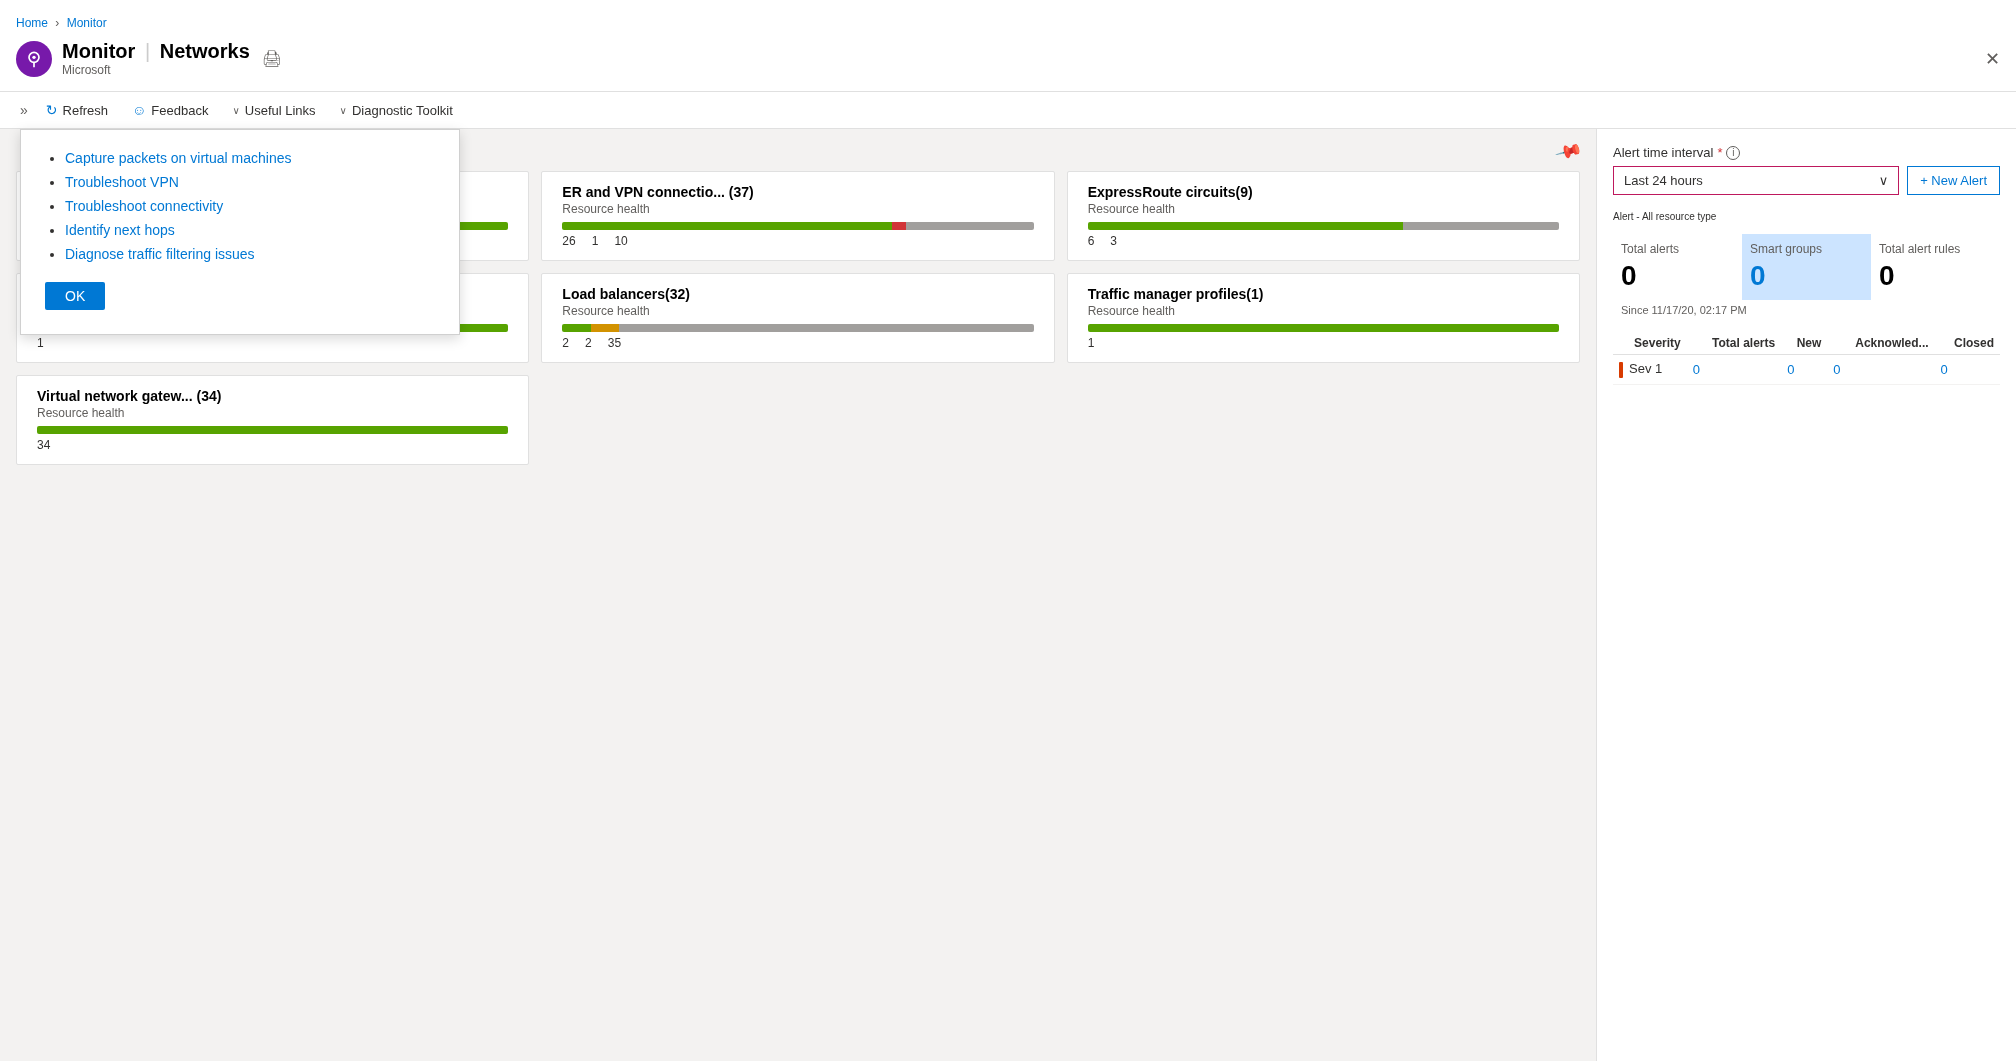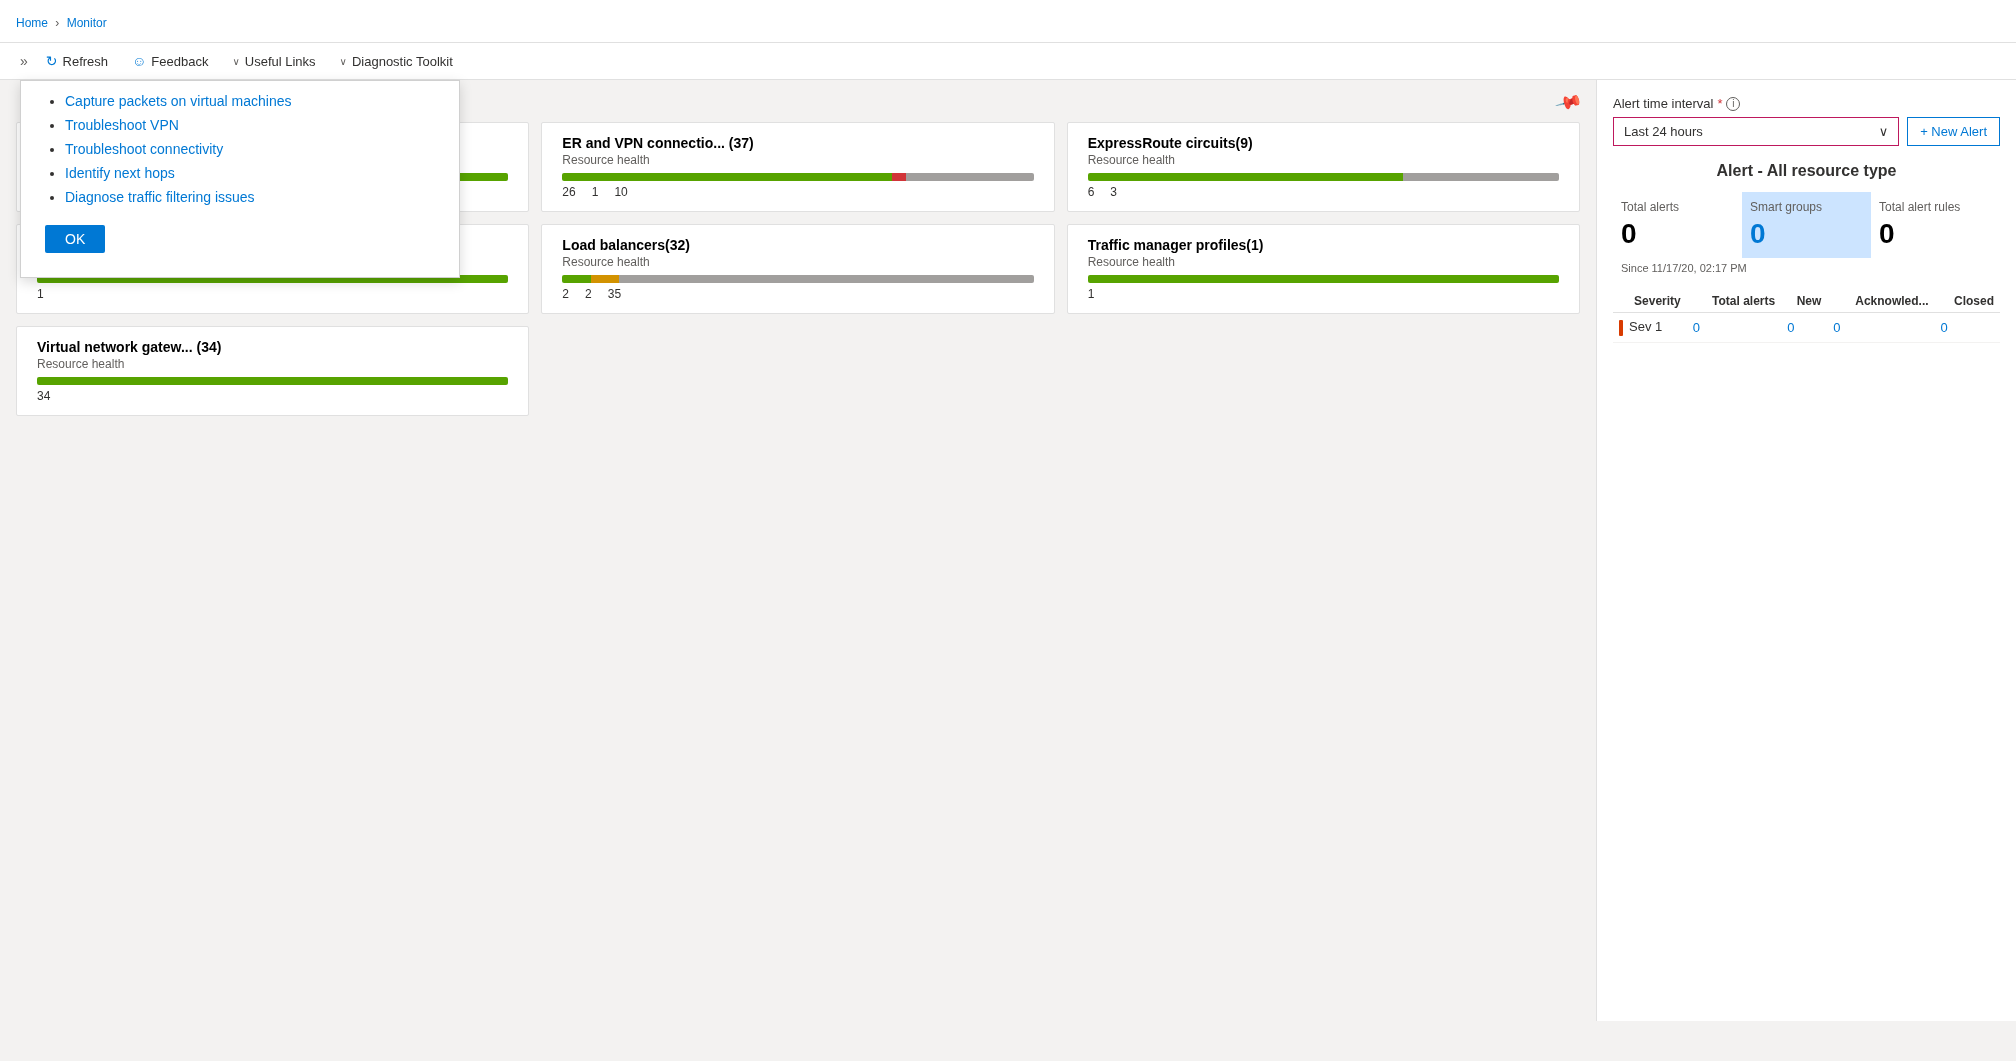--- a/index.html
+++ b/index.html
@@ -90,21 +90,21 @@
     }
 
     
     .dropdown-popup {
       position: absolute;
       top: 0;
       left: 20px;
       background: #fff;
       border: 1px solid #d0d0d0;
       box-shadow: 0 4px 12px rgba(0,0,0,0.15);
-      padding: 12px 24px 24px;
+      padding: 20px 24px 24px;
       z-index: 100;
       min-width: 440px;
     }
     .dropdown-popup ul {
       list-style: disc;
       padding-left: 20px;
       margin-bottom: 20px;
     }
     .dropdown-popup ul li {
       margin-bottom: 8px;
@@ -236,24 +236,23 @@
       padding: 6px 12px;
       font-size: 13px;
       cursor: pointer;
       white-space: nowrap;
       display: flex;
       align-items: center;
       gap: 4px;
     }
 
     .alert-title {
-      font-size: 16px;
-      font-weight: 700;
+      font-size: 10px;
+      font-weight: 400;
       margin-bottom: 12px;
-      text-align: center;
     }
     .alert-summary {
       display: flex;
       gap: 0;
       margin-bottom: 4px;
     }
     .alert-col {
       flex: 1;
       padding: 8px;
     }
@@ -309,20 +308,37 @@
     .link-blue { color: #0078d4; text-decoration: none; cursor: pointer; }
   </style>
 </head>
 <body>
 
 <div class="top-bar">
   <div class="breadcrumb">
     <a>Home</a>
     <span>›</span>
     <a>Monitor</a>
+  </div>
+  <div class="title-row">
+    <div class="monitor-icon">
+      <svg width="20" height="20" viewBox="0 0 24 24">
+          <circle cx="12" cy="10" r="6" fill="none" stroke="white" stroke-width="2"></circle>
+          <line x1="12" y1="16" x2="12" y2="22" stroke="white" stroke-width="2"></line>
+          <circle cx="12" cy="10" r="2" fill="white"></circle>
+        </svg>
+    </div>
+    <div class="title-text">
+      <h1>Monitor</h1>
+      <span style="font-size:20px;font-weight:300;color:#ccc;margin:0 6px;">|</span>
+      <h1>Networks</h1>
+      <span class="subtitle">Microsoft</span>
+    </div>
+    <span class="print-icon">🖨</span>
+    <span class="close-icon">✕</span>
   </div>
 </div>
 
 <div class="toolbar">
   <button class="expand-btn">»</button>
   <button class="toolbar-btn">
     <span class="icon">↻</span>
     <span>Refresh</span>
   </button>
   <button class="toolbar-btn">

